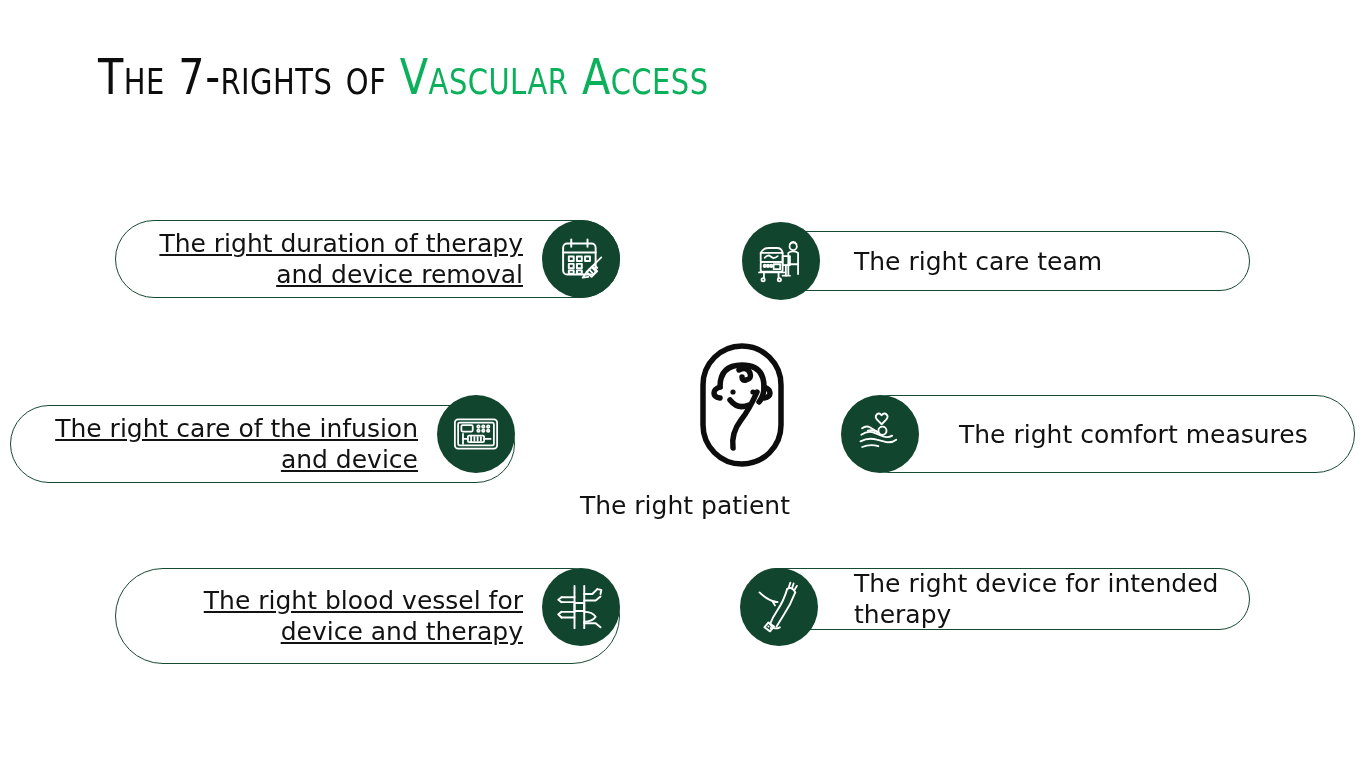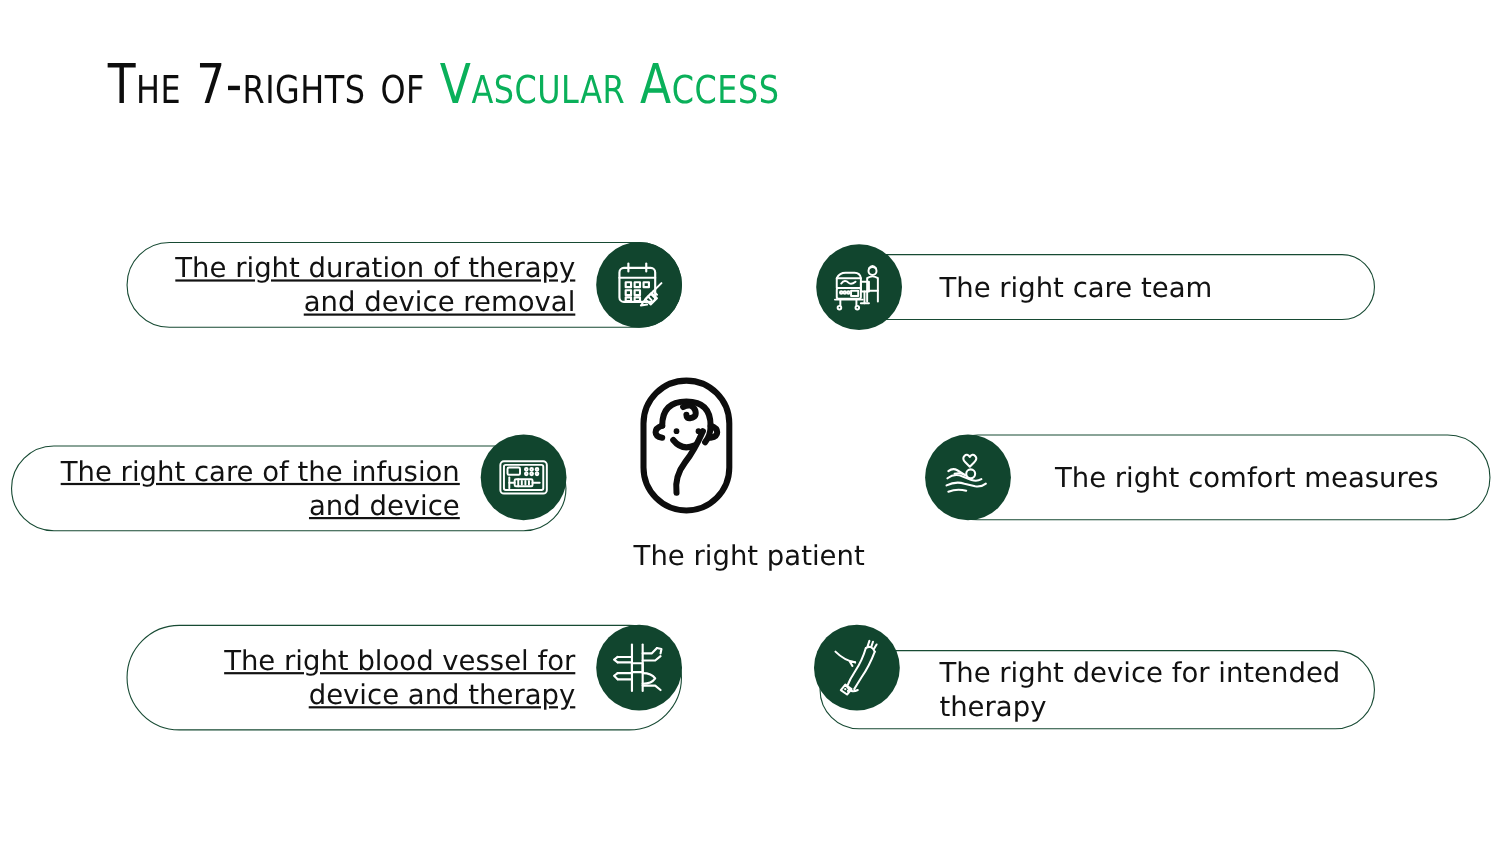--- a/index.html
+++ b/index.html
@@ -80,24 +80,24 @@
   }
   .icon-circle svg {
     width: 52px;
     height: 52px;
     display: block;
   }
 
   
   #baby-group {
     position: absolute;
-    left: 576px;
+    left: 540px;
     top: 340px;
     width: 250px;
-    text-align: left;
+    text-align: right;
     z-index: 2;
   }
   #baby-icon { width: 96px; height: 130px; display: inline-block; }
   #baby-caption {
     margin-top: 18px;
     font-size: 25px;
     line-height: 28px;
     color: #121212;
   }
 </style>
@@ -239,21 +239,21 @@
     <path d="M52 10 l5 1 l-1 5"></path>
     <path d="M24 38 h-16"></path>
     <path d="M24 45 h-16"></path>
     <path d="M8 38 l-4 3 l4 4"></path>
     <path d="M36 38 q10 0 14 6 q-4 6 -14 6"></path>
     <path d="M36 52 h14 l6 5"></path>
     <rect x="24" y="27" width="12" height="10"></rect>
   </svg>
 </div>
 
-<div class="pill right" style="left:745px; top:591px; width:505px; height:72px;">
+<div class="pill right" style="left:745px; top:568px; width:505px; height:62px;">
   <div class="pill-text">The right device for intended
 therapy</div>
 </div>
 <div class="icon-circle" style="left:740px; top:568px;">
   <svg viewBox="0 0 64 64" fill="none" stroke="#ffffff" stroke-width="2.3" stroke-linecap="round" stroke-linejoin="round">
     <path d="M42 10 q-4 14 -12 26 q-6 9 -9 17"></path>
     <path d="M52 14 q-6 16 -15 29 q-5 8 -8 13"></path>
     <path d="M42 10 q6 -4 10 4"></path>
     <line x1="44" y1="8" x2="46" y2="2"></line>
     <line x1="48" y1="9" x2="50" y2="3"></line>

